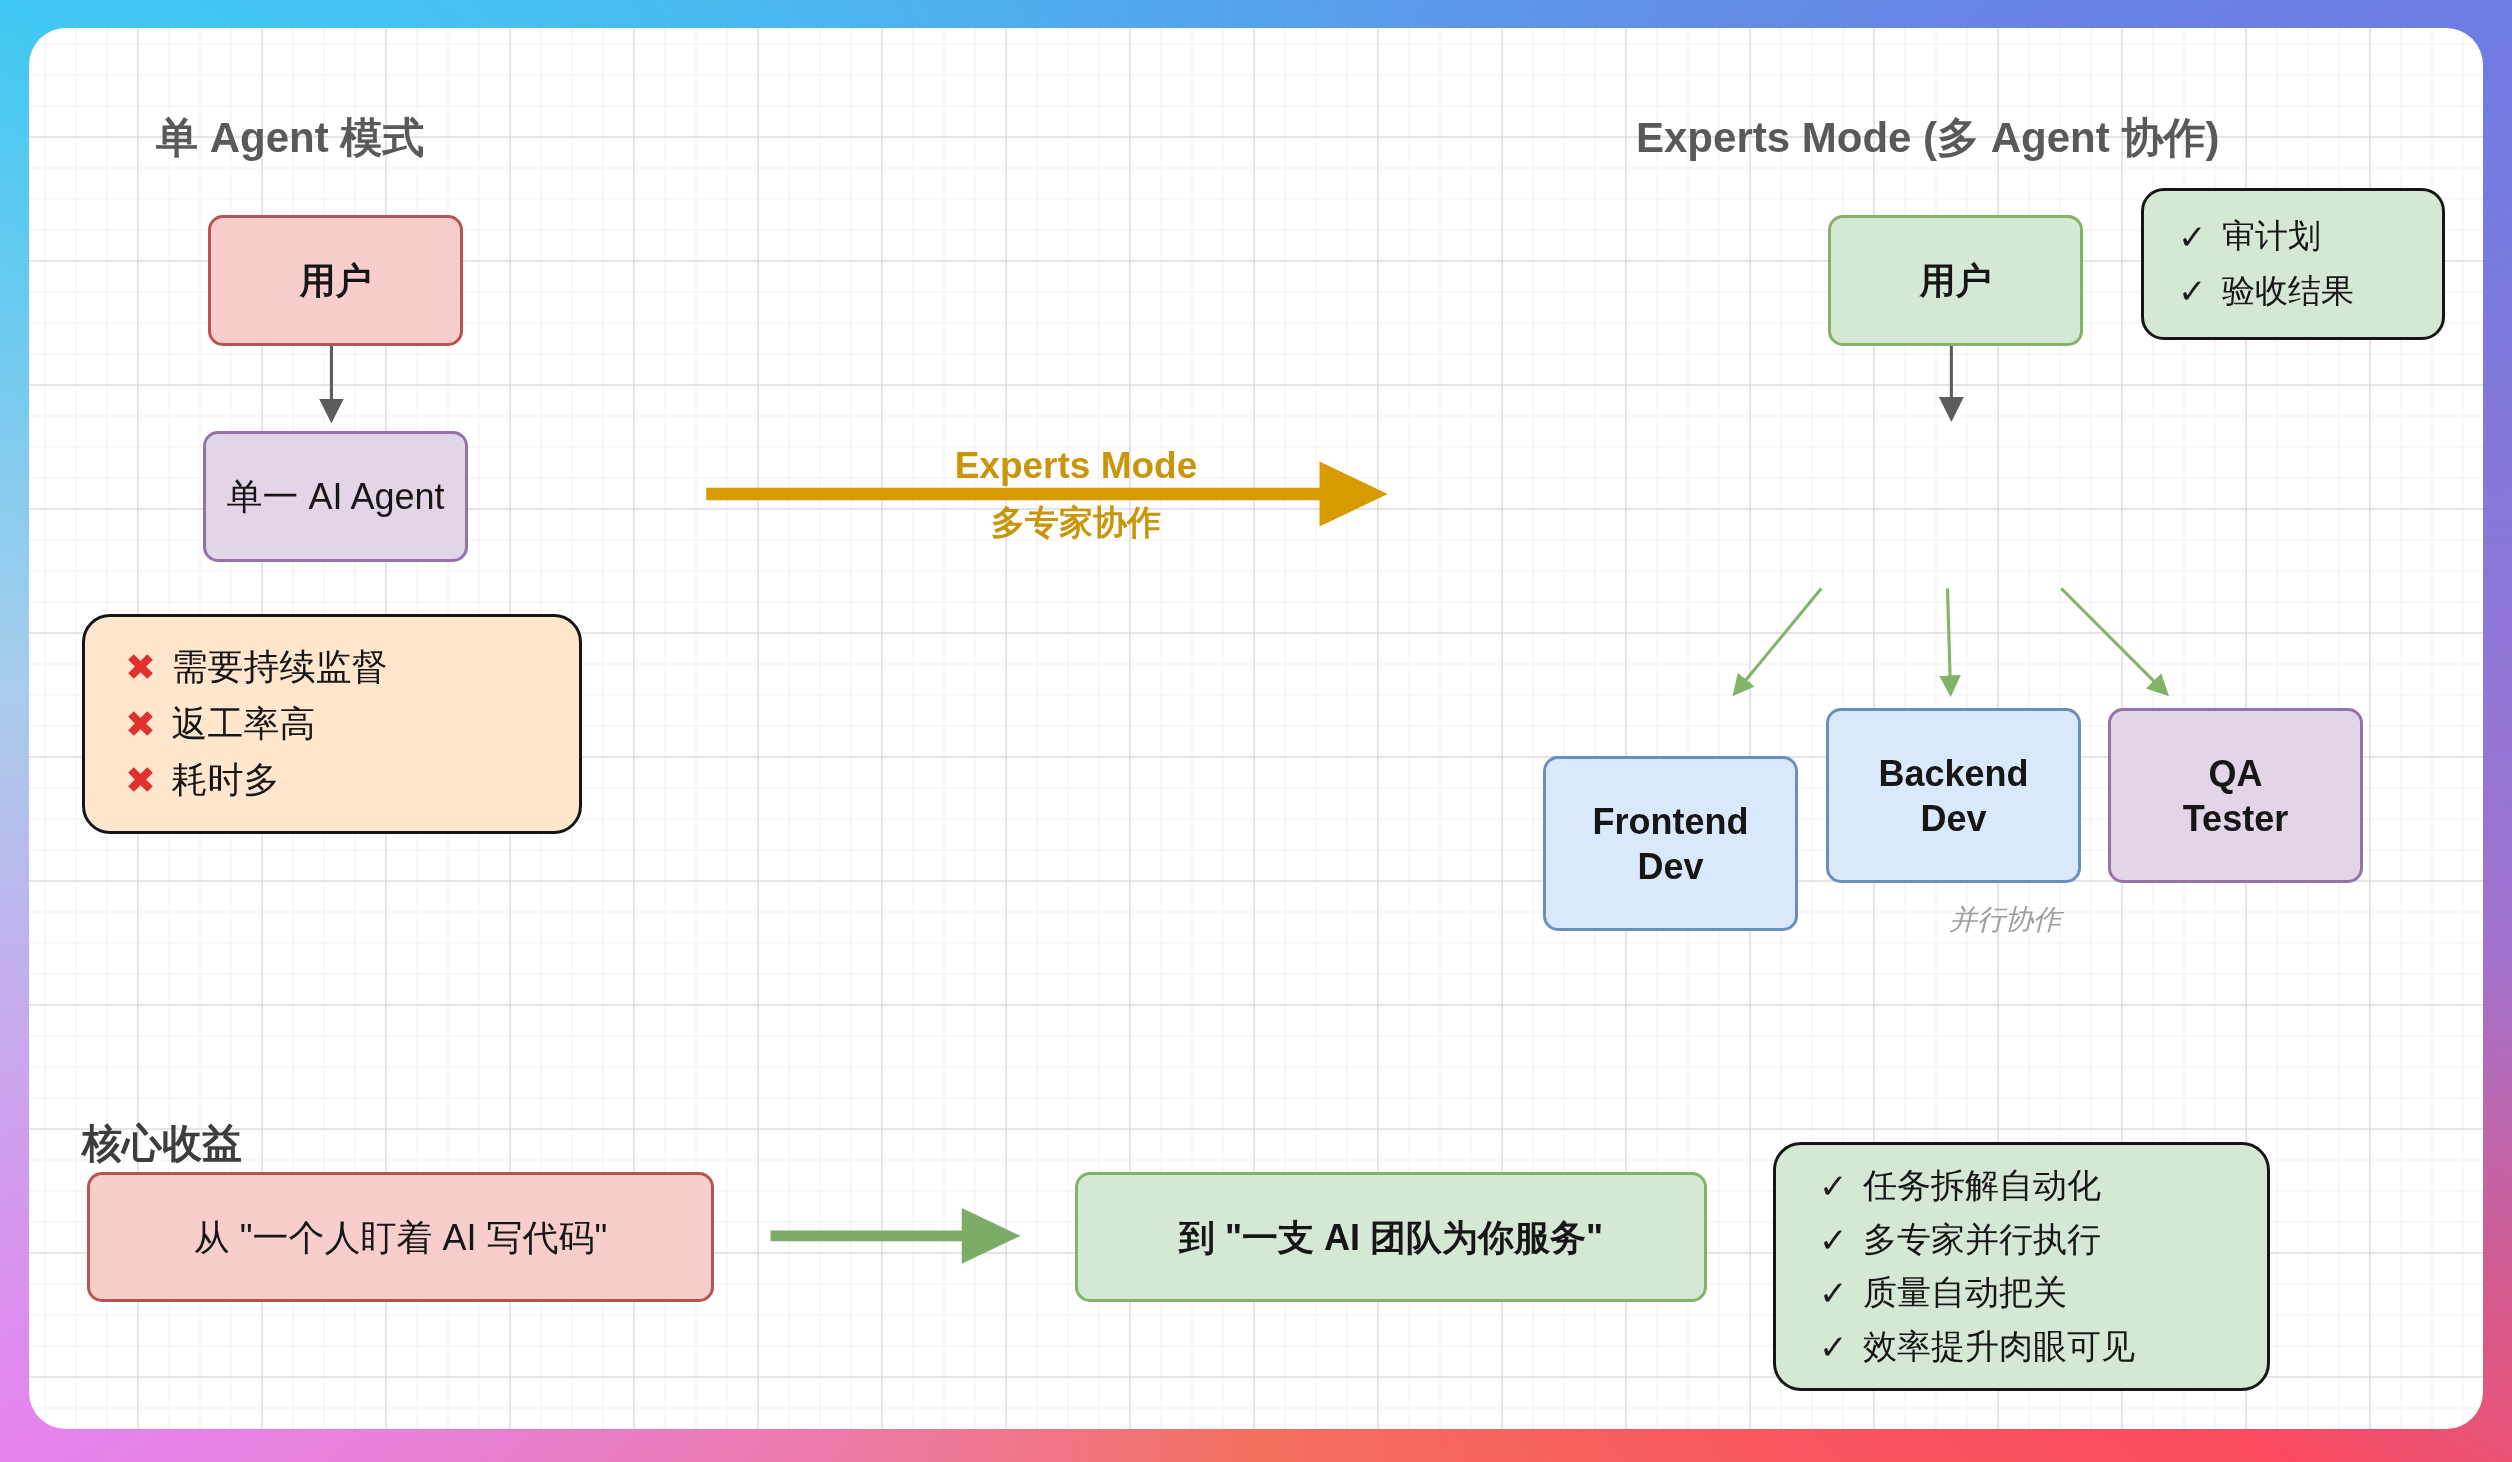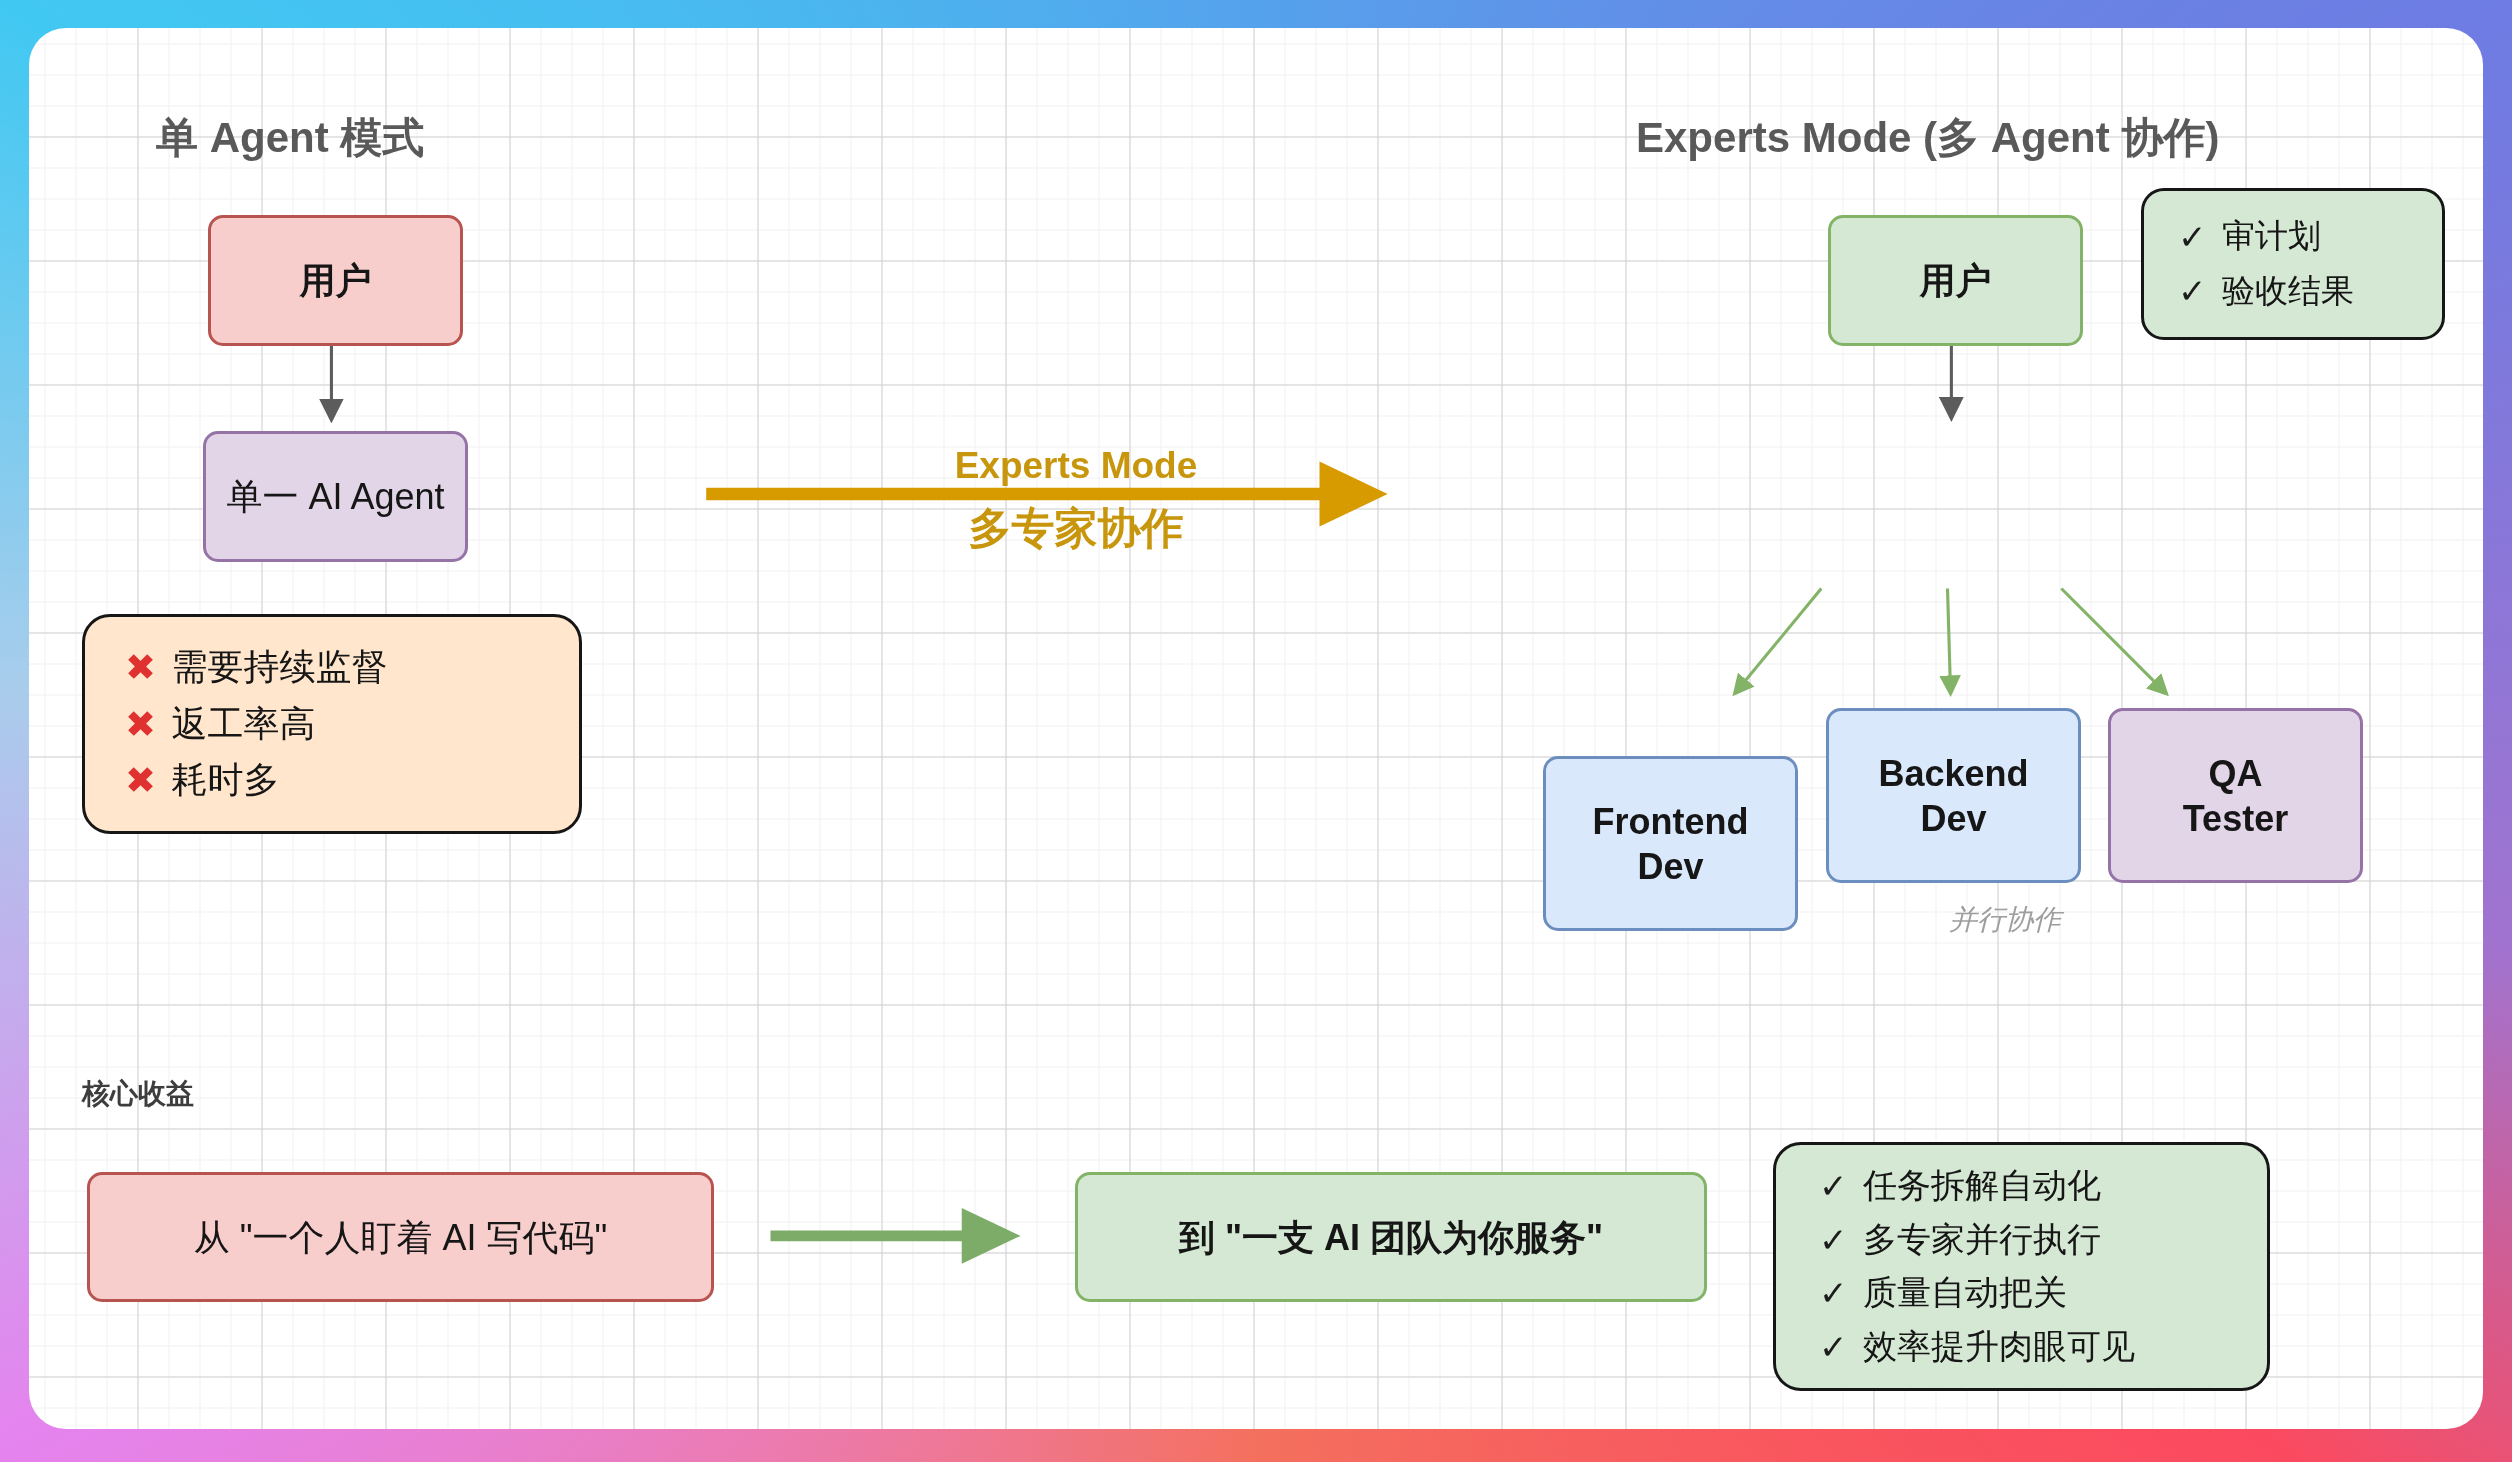--- a/index.html
+++ b/index.html
@@ -115,21 +115,21 @@
       <span class="cross">✖</span>
       <span>返工率高</span>
     </div>
     <div class="row">
       <span class="cross">✖</span>
       <span>耗时多</span>
     </div>
   </div>
 
   <div class="gold-label" style="left:805px;top:445px;font-size:37px;">Experts Mode</div>
-  <div class="gold-label" style="left:805px;top:500px;font-size:43px;">多专家协作</div>
+  <div class="gold-label" style="left:805px;top:500px;font-size:34px;">多专家协作</div>
 
   <div class="heading" style="left:1636px;top:110px;">Experts Mode (多 Agent 协作)</div>
 
   <div class="node green bold" style="left:1828px;top:215px;width:249px;height:125px;">
     <span>用户</span>
   </div>
 
   <div class="note green" style="left:2141px;top:188px;width:304px;height:152px;font-size:33px;padding:7.7px 34px;border-radius:23px;">
     <div class="row" style="margin:4.6px 0;">
       <span class="check">✓</span>
@@ -152,21 +152,21 @@
     <span>Dev</span>
   </div>
 
   <div class="node purple bold" style="left:2108px;top:708px;width:249px;height:169px;">
     <span>QA</span>
     <span>Tester</span>
   </div>
 
   <div class="caption" style="left:1829px;top:901px;">并行协作</div>
 
-  <div class="heading dark" style="left:82px;top:1075px;font-size:28px;">核心收益</div>
+  <div class="heading dark" style="left:82px;top:1116px;font-size:40px;">核心收益</div>
 
   <div class="node pink" style="left:87px;top:1172px;width:621px;height:124px;">
     <span>从 "一个人盯着 AI 写代码"</span>
   </div>
 
   <div class="node green bold" style="left:1075px;top:1172px;width:626px;height:124px;">
     <span>到 "一支 AI 团队为你服务"</span>
   </div>
 
   <div class="note green" style="left:1773px;top:1142px;width:497px;height:249px;font-size:34px;padding:7.7px 43px;">

